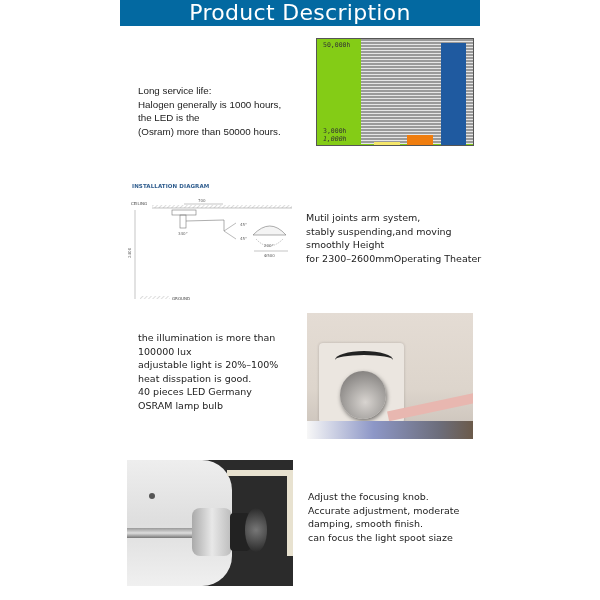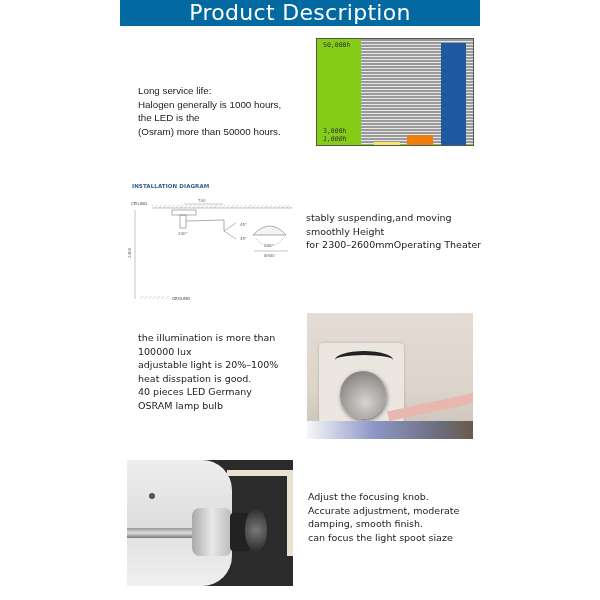--- a/index.html
+++ b/index.html
@@ -74,20 +74,21 @@
     <path d="M128 56 Q141 70 155 56" fill="none" stroke="#888" stroke-width="0.5" stroke-dasharray="1.5,1"></path>
     <text x="136" y="64" font-size="4" fill="#666">200°</text>
     <line x1="126" y1="68" x2="160" y2="68" stroke="#888" stroke-width="0.5"></line>
     <text x="136" y="74" font-size="4" fill="#666">Φ500</text>
   </svg>
   <span style="position:absolute;left:3px;top:18px;font-size:4px;color:#444;">CEILING</span>
   <span style="position:absolute;left:44px;top:113px;font-size:4px;color:#444;">GROUND</span>
 </div>
 
 <div class="text-block t2">
+  <div>Mutil joints arm system,</div>
   <div>stably suspending,and moving</div>
   <div>smoothly Height</div>
   <div>for 2300–2600mmOperating Theater</div>
 </div>
 
 <div class="text-block t3">
   <div>the illumination is more than</div>
   <div>100000 lux</div>
   <div>adjustable light is 20%–100%</div>
   <div>heat disspation is good.</div>

